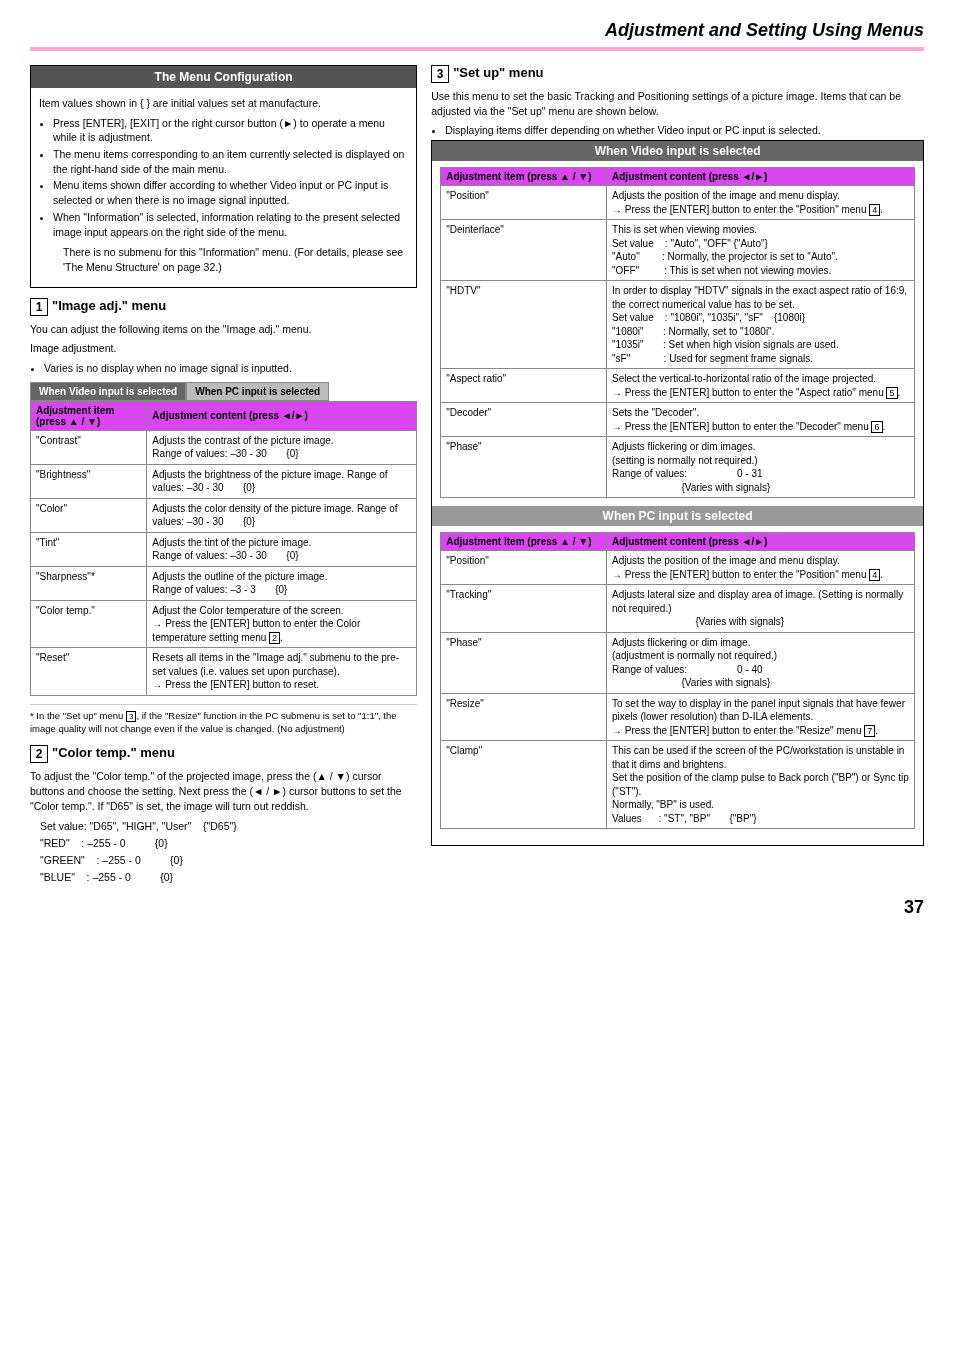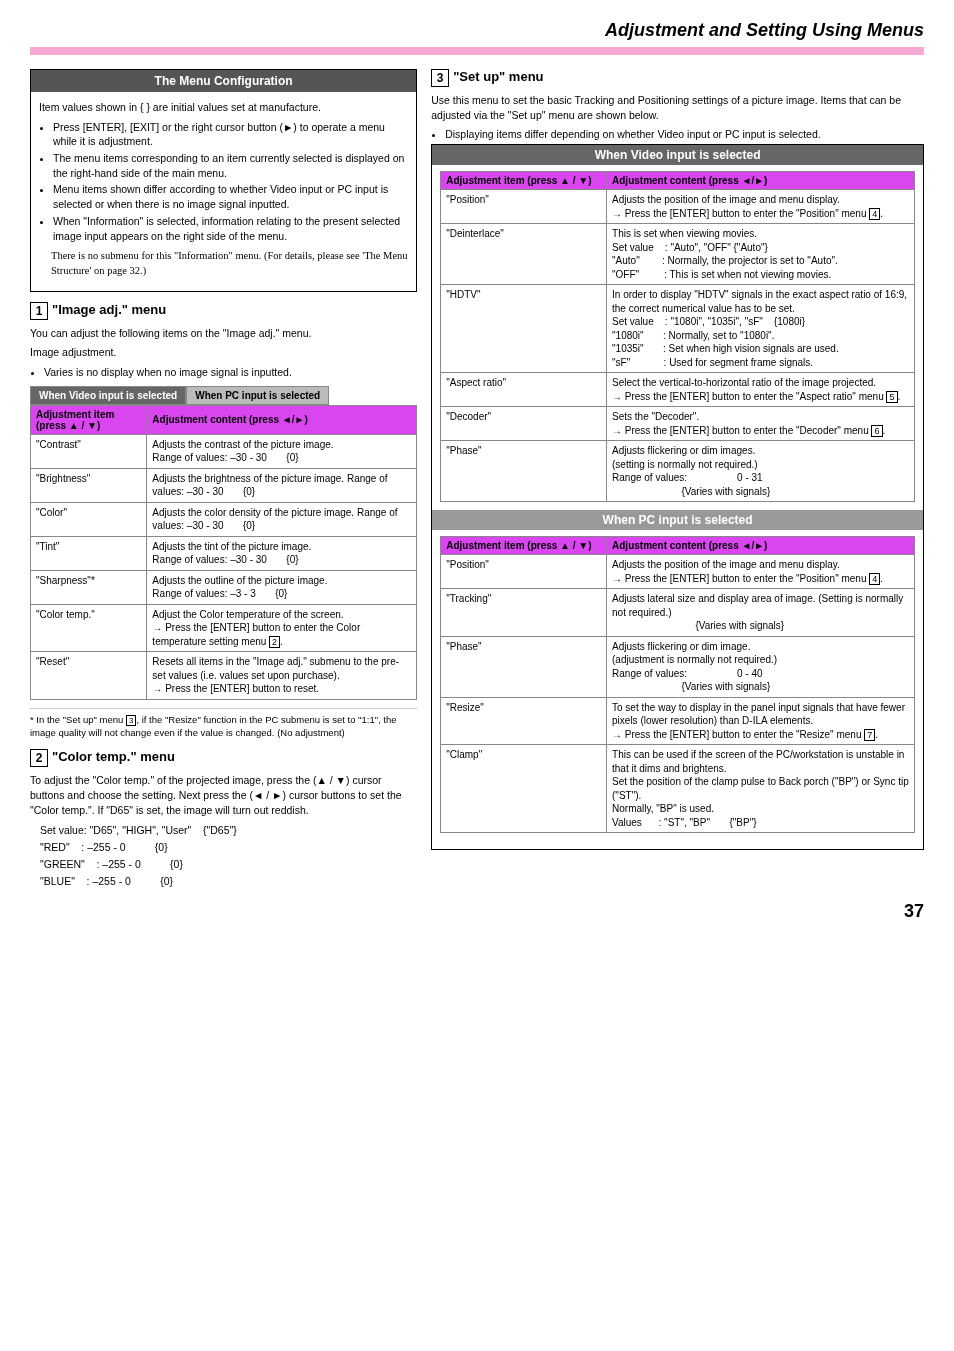--- a/index.html
+++ b/index.html
@@ -10,21 +10,21 @@
       color: #000;
       width: 954px;
       min-height: 1351px;
       padding: 20px 30px;
     }
     .page-title {
       text-align: right;
       font-style: italic;
       font-size: 18px;
       font-weight: bold;
-      border-bottom: 8px solid #f9a8d4;
+      border-bottom: 4px solid #f9a8d4;
       padding-bottom: 6px;
       margin-bottom: 14px;
     }
     .two-col {
       display: flex;
       gap: 14px;
     }
     .left-col {
       width: 44%;
     }
@@ -117,25 +117,24 @@
     }
     .tab-pc {
       background: #bbb;
       color: #000;
       font-weight: bold;
       font-size: 10px;
       padding: 3px 8px;
       border: 1px solid #888;
     }
     .indent-block {
-      margin-left: 12px;
+      margin-left: 24px;
       margin-bottom: 4px;
       font-size: 10.5px;
       line-height: 1.4;
-      font-family: Liberation Serif, serif;
     }
     .footnote {
       font-size: 9.5px;
       line-height: 1.4;
       border-top: 1px solid #ccc;
       padding-top: 4px;
       margin-top: 4px;
     }
     .page-num {
       text-align: right;

